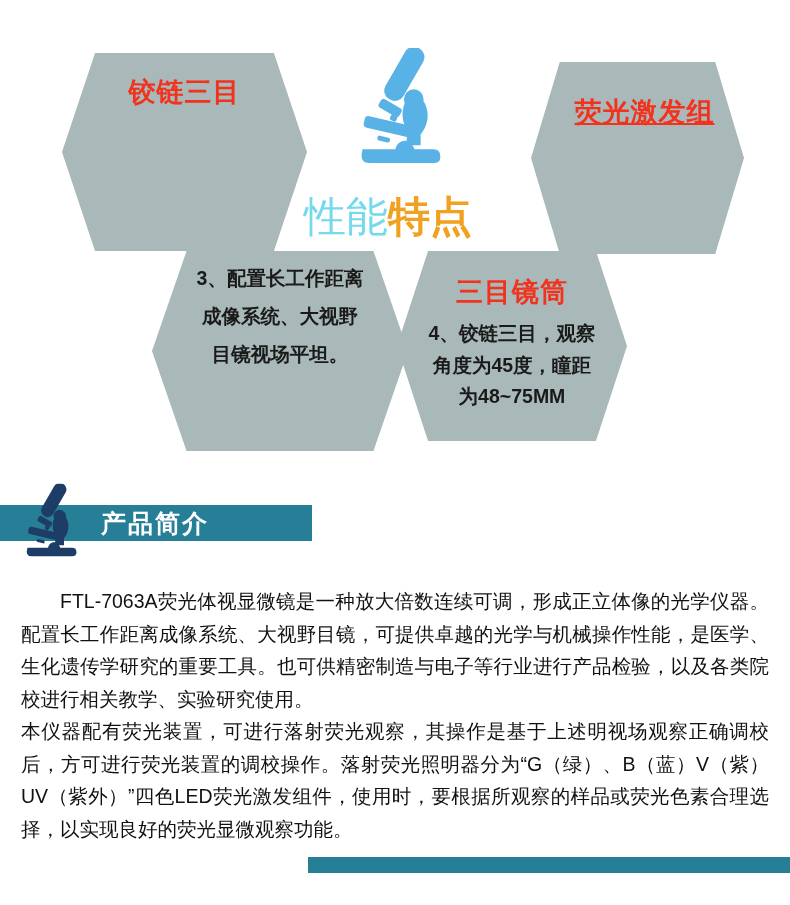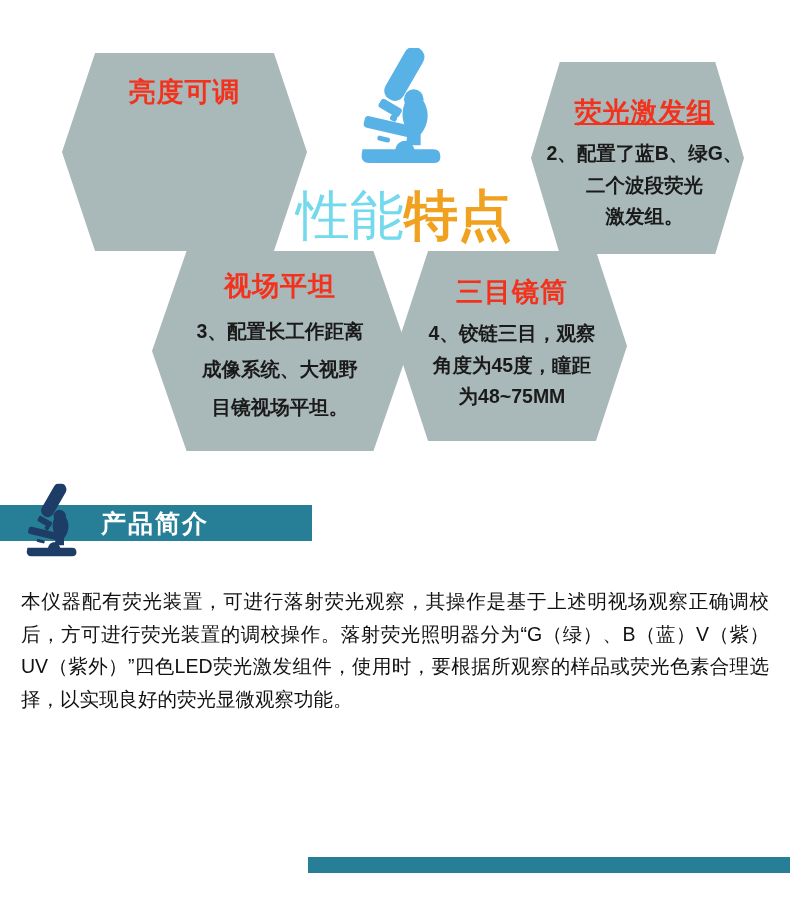--- a/index.html
+++ b/index.html
@@ -28,21 +28,21 @@
   .hex2{left:531px;top:62px;width:213px;height:192px;}
   .hex3{left:152px;top:251px;width:256px;height:200px;}
   .hex4{left:397px;top:251px;width:230px;height:190px;}
   .hex2 .hex-title{padding-top:32px;text-decoration:underline;}
   .hex2 .hex-content{left:14px;}
   .hex3 .hex-title{padding-top:17px;}
   .hex3 .hex-body{line-height:1.95;}
   .hex4 .hex-title{padding-top:23px;}
 
   .center-icon{position:absolute;left:350px;top:48px;width:100px;height:118px;color:var(--sky-blue);}
-  .features-title{position:absolute;left:296px;top:186px;margin:0;font-size:54px;line-height:1.1;white-space:nowrap;z-index:3;}
+  .features-title{position:absolute;left:296px;top:186px;margin:8px;font-size:42px;line-height:1.1;white-space:nowrap;z-index:3;}
   .features-title .t-cyan{color:var(--title-cyan);font-weight:400;}
   .features-title .t-orange{color:var(--title-orange);font-weight:bold;}
 
   
   .banner{position:absolute;left:0;top:505px;width:312px;height:36px;background:var(--teal);}
   .banner-title{display:block;color:#ffffff;font-weight:bold;font-size:25px;line-height:36px;
     padding-left:101px;letter-spacing:2px;white-space:nowrap;}
   .banner-icon{position:absolute;left:20px;top:483px;width:62px;height:76px;color:var(--navy);z-index:4;}
 
   .intro-text{position:absolute;left:21px;top:585px;width:748px;color:var(--body-text);
@@ -77,38 +77,34 @@
 
     <svg class="center-icon" viewBox="0 0 100 120">
       <use href="#microscope"></use>
     </svg>
 
     <h1 class="features-title"><span class="t-cyan">性能</span><span class="t-orange">特点</span></h1>
 
     <div class="hex hex1">
       <div class="hex-bg"></div>
       <div class="hex-content">
-        <div class="hex-title">亮度可调</div>
+        <div class="hex-title">铰链三目</div>
       </div>
     </div>
 
     <div class="hex hex2">
       <div class="hex-bg"></div>
       <div class="hex-content">
         <div class="hex-title">荧光激发组</div>
-        <div class="hex-body">2、配置了蓝B、绿G、
-二个波段荧光
-激发组。</div>
       </div>
     </div>
 
     <div class="hex hex3">
       <div class="hex-bg"></div>
       <div class="hex-content">
-        <div class="hex-title">视场平坦</div>
         <div class="hex-body">3、配置长工作距离
 成像系统、大视野
 目镜视场平坦。</div>
       </div>
     </div>
 
     <div class="hex hex4">
       <div class="hex-bg"></div>
       <div class="hex-content">
         <div class="hex-title">三目镜筒</div>
@@ -124,20 +120,21 @@
 
     <div class="banner">
       <span class="banner-title">产品简介</span>
     </div>
 
     <svg class="banner-icon" viewBox="0 0 100 120">
       <use href="#microscope"></use>
     </svg>
 
     <div class="intro-text">
+      <p class="para para-indent">FTL-7063A荧光体视显微镜是一种放大倍数连续可调，形成正立体像的光学仪器。配置长工作距离成像系统、大视野目镜，可提供卓越的光学与机械操作性能，是医学、生化遗传学研究的重要工具。也可供精密制造与电子等行业进行产品检验，以及各类院校进行相关教学、实验研究使用。</p>
       <p class="para">本仪器配有荧光装置，可进行落射荧光观察，其操作是基于上述明视场观察正确调校后，方可进行荧光装置的调校操作。落射荧光照明器分为“G（绿）、B（蓝）V（紫）UV（紫外）”四色LED荧光激发组件，使用时，要根据所观察的样品或荧光色素合理选择，以实现良好的荧光显微观察功能。</p>
     </div>
 
     <div class="bottom-bar"></div>
 
   </section>
 
 </div>
 
 </body></html>

